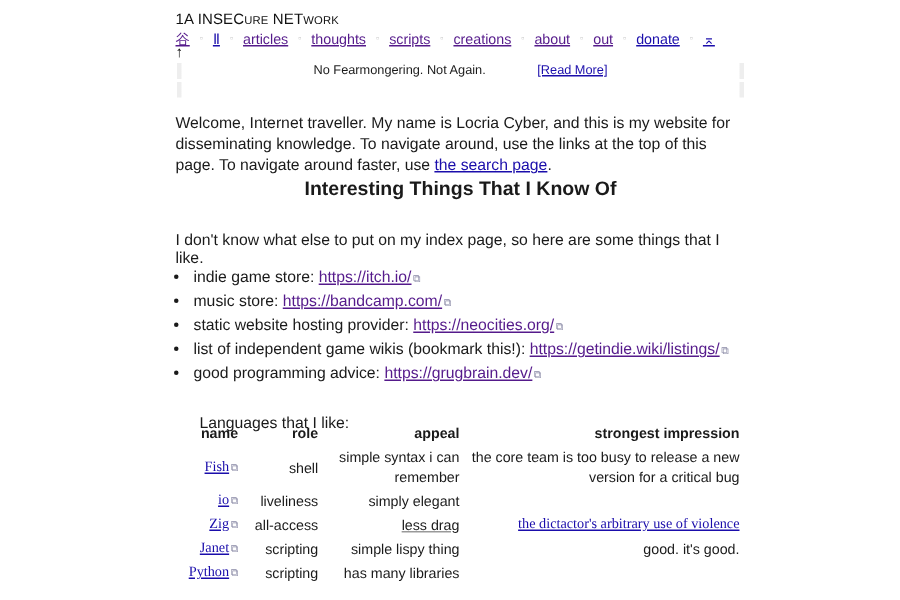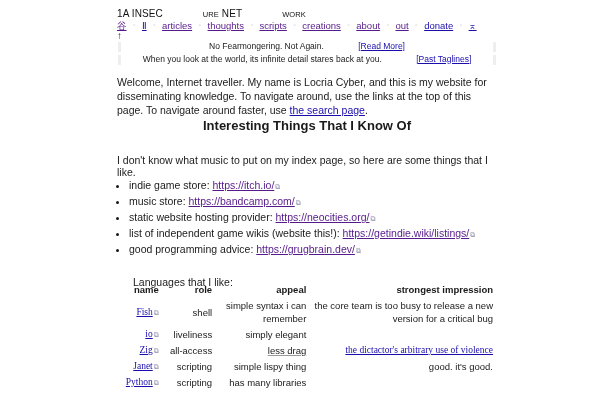--- a/index.html
+++ b/index.html
@@ -7,21 +7,21 @@
       width: 600px; height: 400px; overflow: hidden;
       font-family: "Liberation Sans", sans-serif;
       color: #1a1a1a;
       position: relative;
     }
     .page { position: absolute; left: 117px; top: 0; width: 380px; }
     .site-title {
       position: absolute; left: 0; top: 8px;
       font-size: 10px; letter-spacing: 0.1px; color: #111;
     }
-    .site-title .sc { font-size: 7.5px; margin-left: 40px; }
+    .site-title .sc { font-size: 7.5px; }
     .nav {
       position: absolute; left: 0; top: 20px;
       font-size: 9.5px; white-space: nowrap;
     }
     .nav a { color: #551a8b; text-decoration: underline; }
     .nav a.unvisited { color: #1a0dab; }
     .nav .sep { color: #c8c8c8; font-size: 6px; margin: 0 4px; vertical-align: 2px; }
     .nav-up {
       position: absolute; left: 0; top: 30px; font-size: 10px; color: #111;
     }
@@ -101,38 +101,35 @@
     <a href="#" class="unvisited">⌅</a>
   </div>
   <div class="nav-up">↑</div>
 
   <div class="tagbox">
     <span class="bar l"></span>
     <span class="bar r"></span>
     <div>
       <span>No Fearmongering. Not Again. </span><a href="#">[Read More]</a>
     </div>
-    <div>
-      <span>When you look at the world, its infinite detail stares back at you. </span><a href="#">[Past Taglines]</a>
-    </div>
   </div>
 
   <p class="intro" style="margin:0">
     <span>Welcome, Internet traveller. My name is Locria Cyber, and this is my website for disseminating knowledge. To navigate around, use the links at the top of this page. To navigate around faster, use </span><a href="#">the search page</a><span>.</span>
   </p>
 
   <h2>Interesting Things That I Know Of</h2>
 
-  <p class="p2" style="margin:0">I don't know what music to put on my index page, so here are some things that I like.</p>
+  <p class="p2" style="margin:0">I don't know what else to put on my index page, so here are some things that I like.</p>
 
   <ul class="things">
     <li><span>indie game store: </span><a href="#">https://itch.io/</a><span class="ext">⧉</span></li>
     <li><span>music store: </span><a href="#">https://bandcamp.com/</a><span class="ext">⧉</span></li>
     <li><span>static website hosting provider: </span><a href="#">https://neocities.org/</a><span class="ext">⧉</span></li>
-    <li><span>list of independent game wikis (website this!): </span><a href="#">https://getindie.wiki/listings/</a><span class="ext">⧉</span></li>
+    <li><span>list of independent game wikis (bookmark this!): </span><a href="#">https://getindie.wiki/listings/</a><span class="ext">⧉</span></li>
     <li><span>good programming advice: </span><a href="#">https://grugbrain.dev/</a><span class="ext">⧉</span></li>
   </ul>
 
   <p class="p3" style="margin:16px">Languages that I like:</p>
 
   <table class="langs">
     <thead>
       <tr>
         <th class="col-name">name</th>
         <th class="col-role">role</th>

